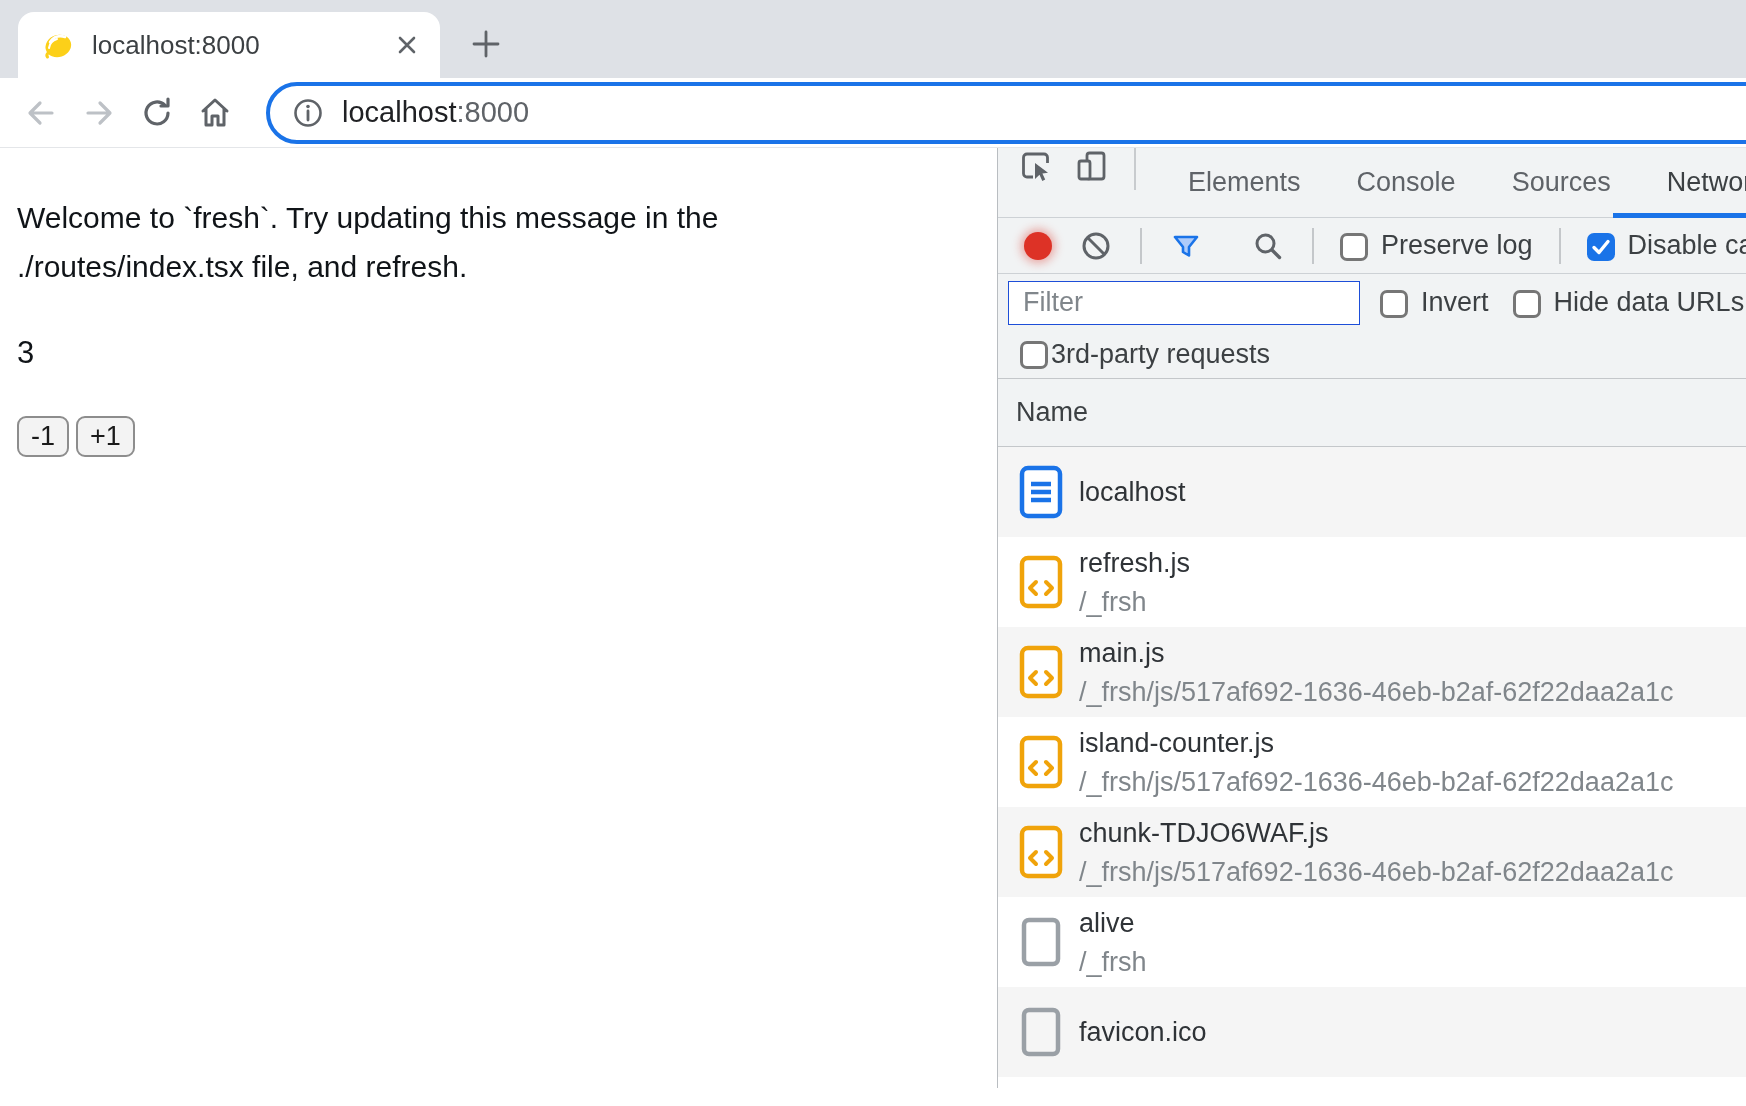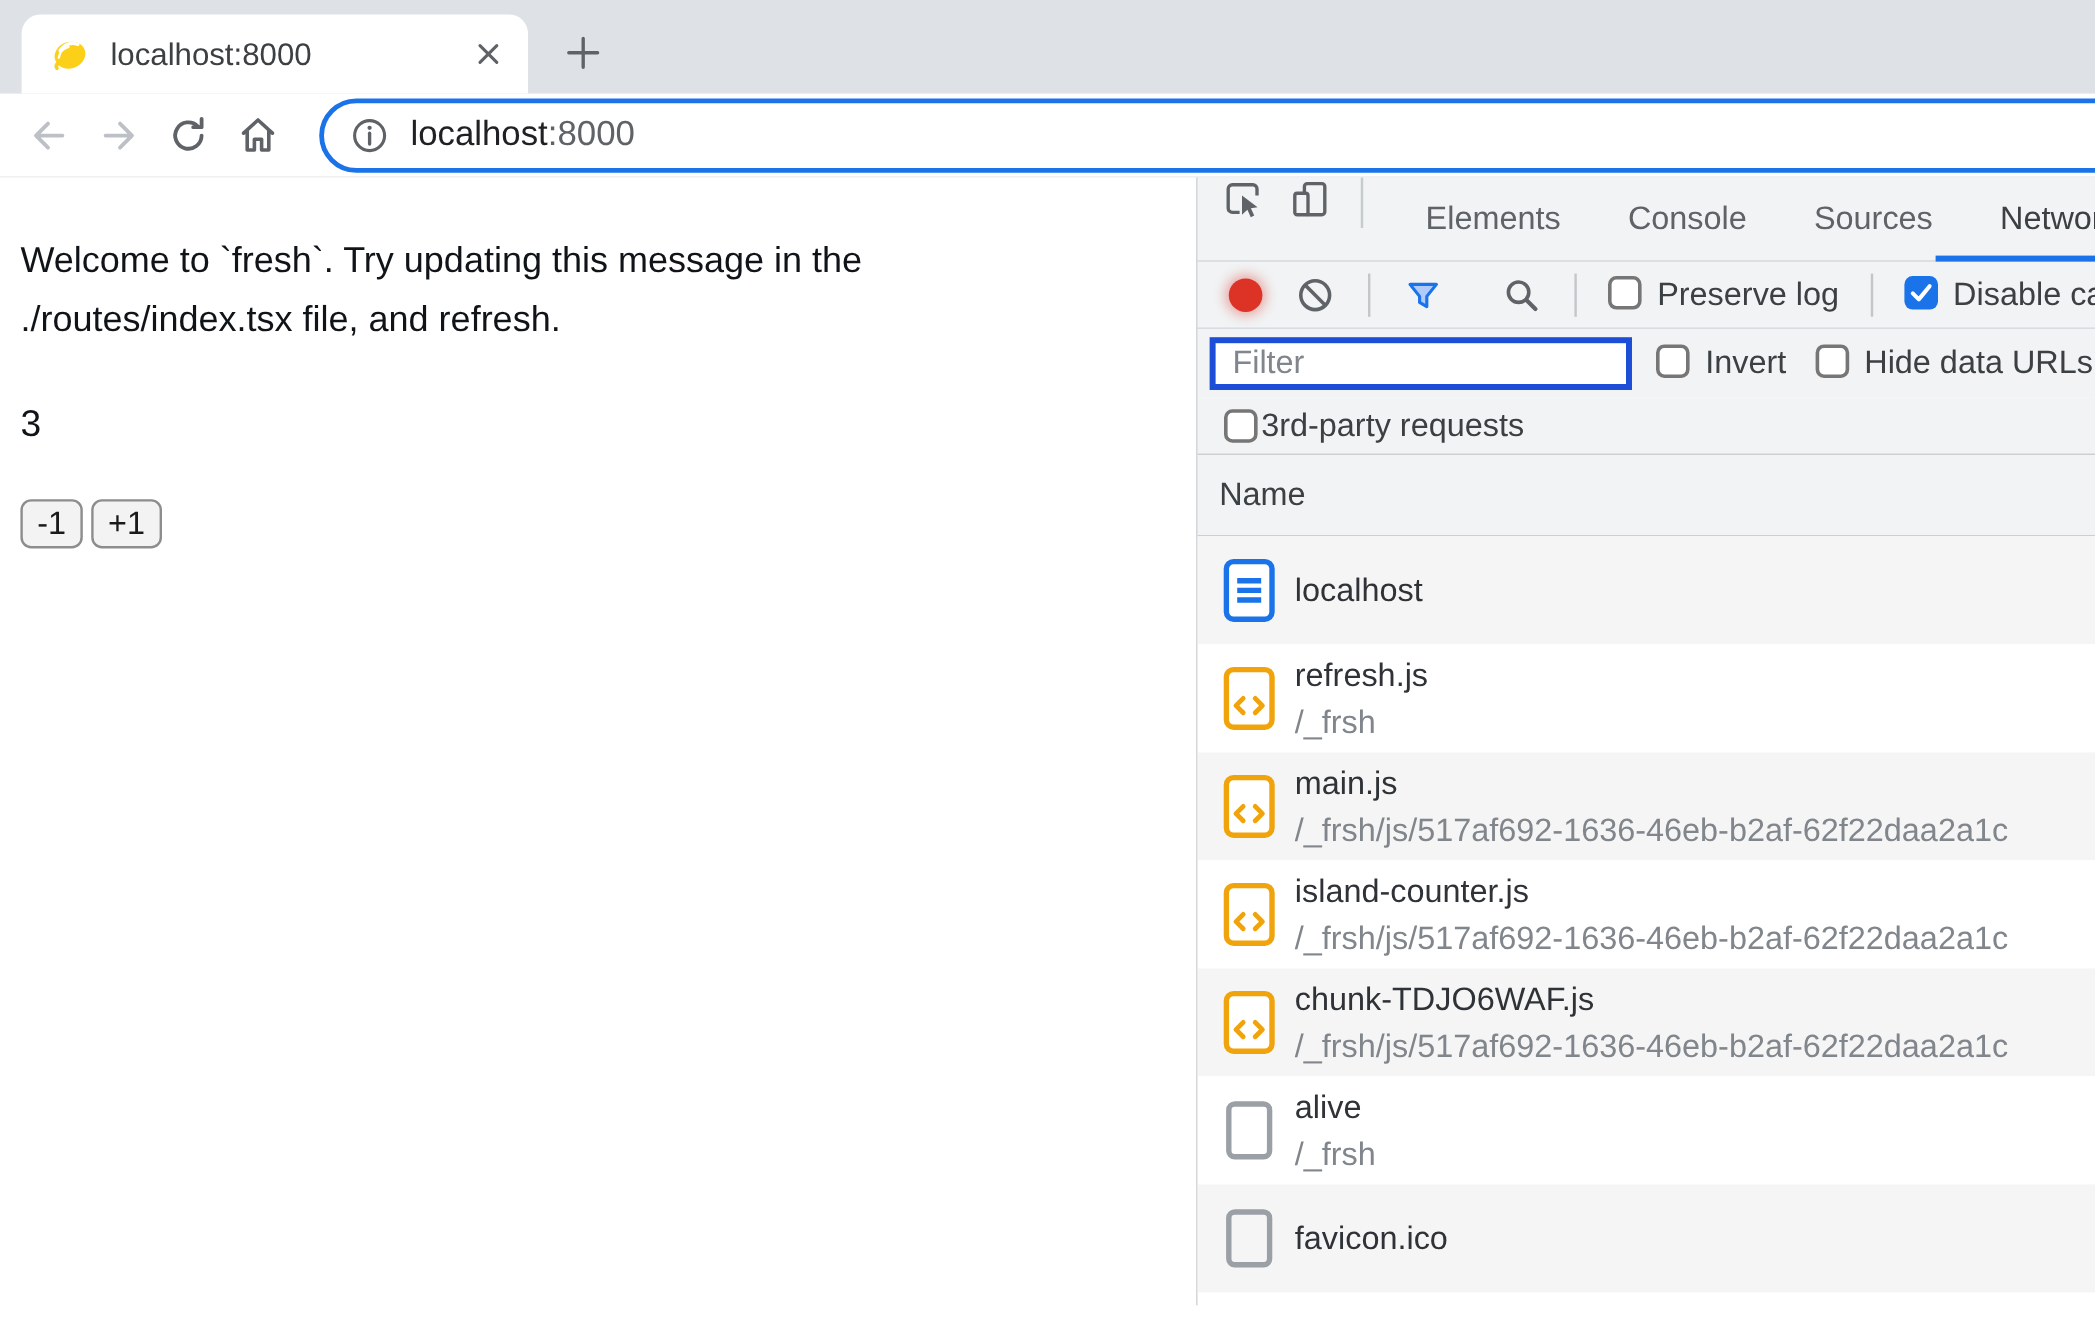--- a/index.html
+++ b/index.html
@@ -48,28 +48,28 @@
             font-size: 27px; color: #5f6368; white-space: nowrap; }
   .dt-tab.active { color: #3c4043; }
   .dt-tab-underline { position: absolute; left: 615px; right: 0; bottom: -1px; height: 5px; background: #1a73e8; }
 
   .dt-nettoolbar { height: 56px; background: #f1f3f4; border-bottom: 1px solid #cdd1d5;
                    display: flex; align-items: center; padding-left: 26px; gap: 26px;
                    overflow: hidden; flex-shrink: 0; }
   .record-dot { width: 28px; height: 28px; border-radius: 50%; background: #dd3226;
                 box-shadow: 0 0 10px 3px rgba(221,50,38,.4); flex-shrink: 0; }
   .vdiv { width: 2px; height: 36px; background: #c4c7ca; flex-shrink: 0; }
-  .cb-group { display: flex; align-items: flex-start; gap: 13px; flex-shrink: 0; }
+  .cb-group { display: flex; align-items: flex-end; gap: 13px; flex-shrink: 0; }
   .cb-label { font-size: 27px; color: #3c4043; white-space: nowrap; }
   .cb { width: 28px; height: 28px; border: 3px solid #767676; border-radius: 7px; background: #fff; flex-shrink: 0; }
   .cb.checked { border: none; background: #1a73e8; display: flex; align-items: center; justify-content: center; }
 
   .dt-filterbar { height: 57px; background: #f1f3f4; display: flex; align-items: center;
                   padding-left: 10px; overflow: hidden; flex-shrink: 0; }
-  .filter-input { width: 352px; height: 44px; border: 5px solid #1d4ed8; background: #fff;
+  .filter-input { width: 352px; height: 44px; border: 1px solid #1d4ed8; background: #fff;
                   font-family: "Liberation Sans", sans-serif; font-size: 27px; color: #3c4043;
                   padding: 0 14px; flex-shrink: 0; }
   .filter-input::placeholder { color: #80868b; }
   .fb-invert { margin-left: 20px; }
   .fb-hide { margin-left: 24px; }
 
   .dt-thirdparty { height: 47px; background: #f1f3f4; display: flex; align-items: center;
                    padding-left: 22px; gap: 3px; flex-shrink: 0; }
 
   .dt-grid-header { height: 69px; background: #f1f3f4; border-top: 1px solid #c4c7ca;

